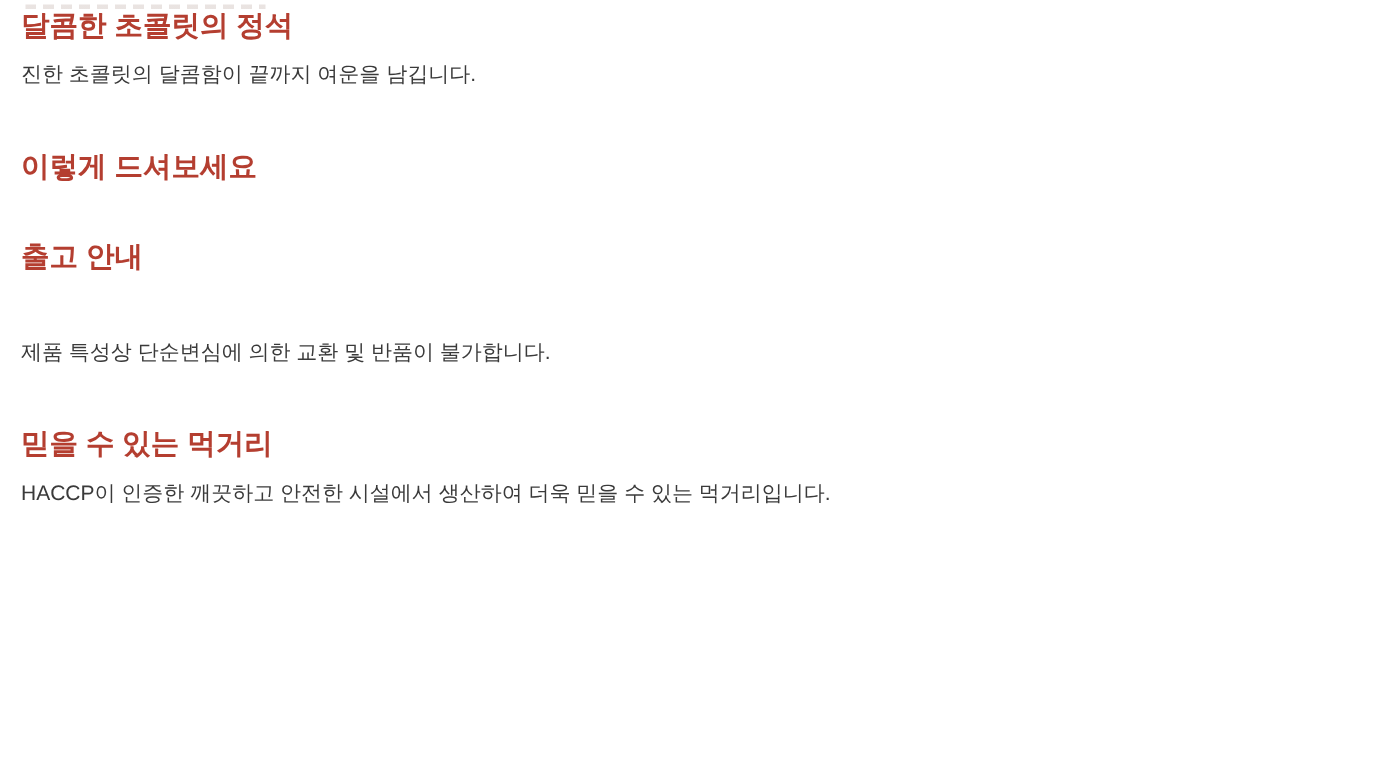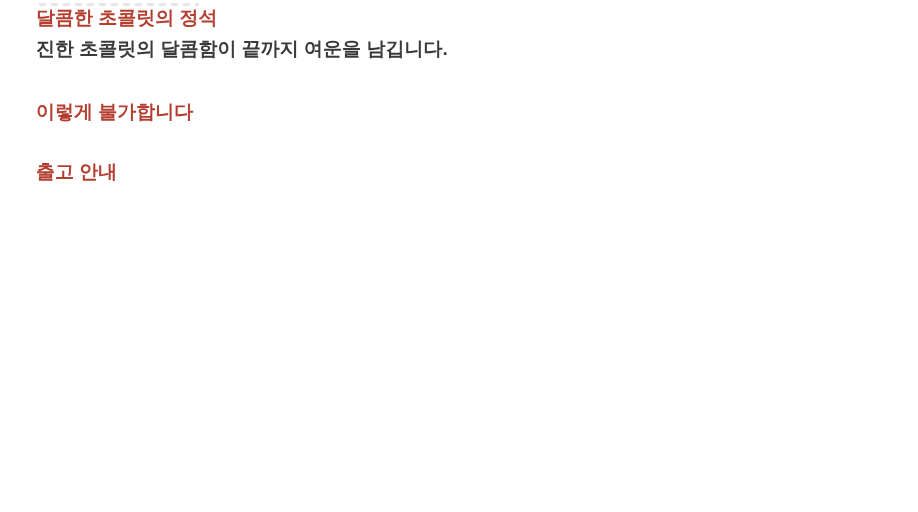--- a/index.html
+++ b/index.html
@@ -9,21 +9,21 @@
   }
   .page {
     position: relative;
     width: 918px;
     height: 512px;
     background: #ffffff;
     overflow: hidden;
     font-family: "Liberation Sans", "DejaVu Sans", sans-serif;
   }
   .content {
-    padding: 3px 20px 0 36px;
+    padding: 3px 20px 0 14px;
     box-sizing: border-box;
   }
   .clipped-remnant {
     height: 3px;
     width: 160px;
     margin-left: 3px;
     background: repeating-linear-gradient(
       90deg,
       #d8cdc9 0px, #d8cdc9 7px,
       transparent 7px, transparent 12px
@@ -45,47 +45,56 @@
     line-height: 23px;
     font-weight: 700;
     color: #b43e30;
     letter-spacing: 0;
   }
   .section-body {
     margin: 6px 0 0 0;
   }
   .section-body p {
     margin: 0;
-    font-size: 19px;
+    font-size: 14px;
     line-height: 28px;
-    font-weight: 700;
+    font-weight: 400;
     color: #3a3a3a;
   }
 </style>
 </head>
 <body>
 
 <div class="page">
   <div class="content">
 
     <div class="clipped-remnant"></div>
 
     <div class="section">
       <h2 class="section-title">달콤한 초콜릿의 정석</h2>
       <div class="section-body">
         <p>진한 초콜릿의 달콤함이 끝까지 여운을 남깁니다.</p>
       </div>
     </div>
 
     <div class="section">
-      <h2 class="section-title">이렇게 불가합니다</h2>
+      <h2 class="section-title">이렇게 드셔보세요</h2>
     </div>
 
     <div class="section">
       <h2 class="section-title">출고 안내</h2>
     </div>
 
     <div class="section">
+      <div class="section-body">
+        <p>제품 특성상 단순변심에 의한 교환 및 반품이 불가합니다.</p>
+      </div>
     </div>
 
+    <div class="section">
+      <h2 class="section-title">믿을 수 있는 먹거리</h2>
+      <div class="section-body">
+        <p>HACCP이 인증한 깨끗하고 안전한 시설에서 생산하여 더욱 믿을 수 있는 먹거리입니다.</p>
+      </div>
+    </div>
 
   </div>
 </div>
 
 </body></html>

